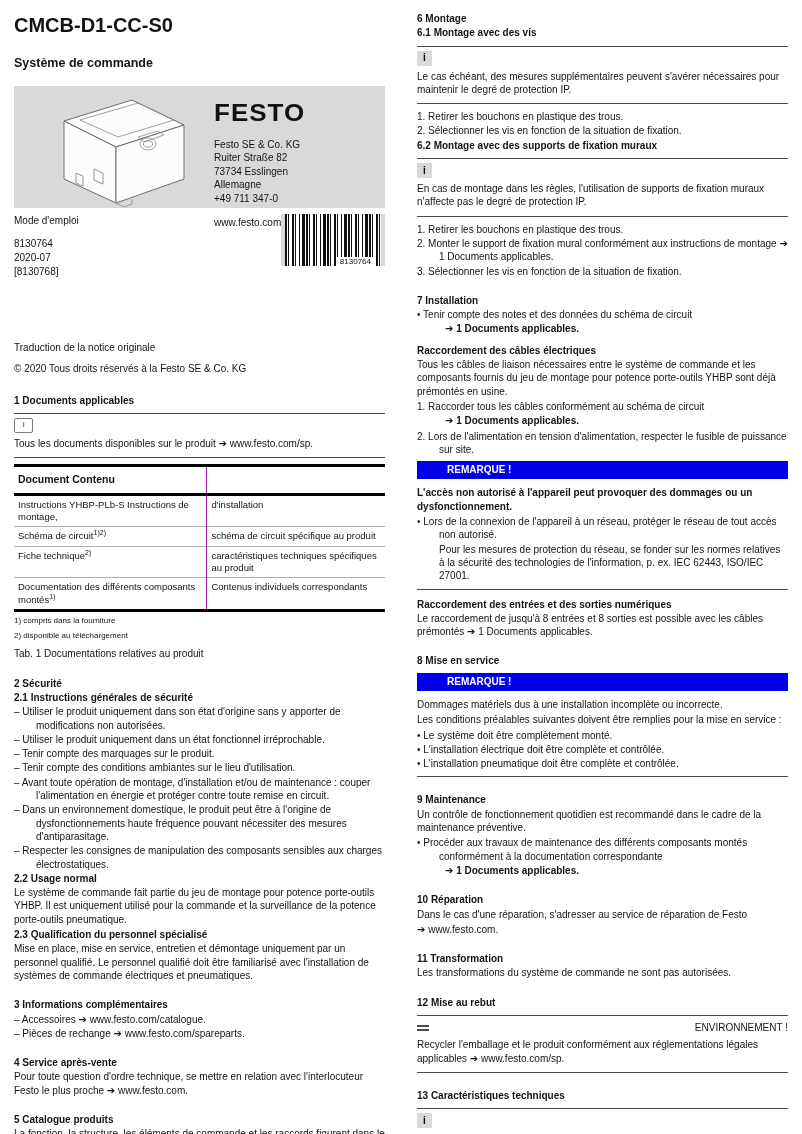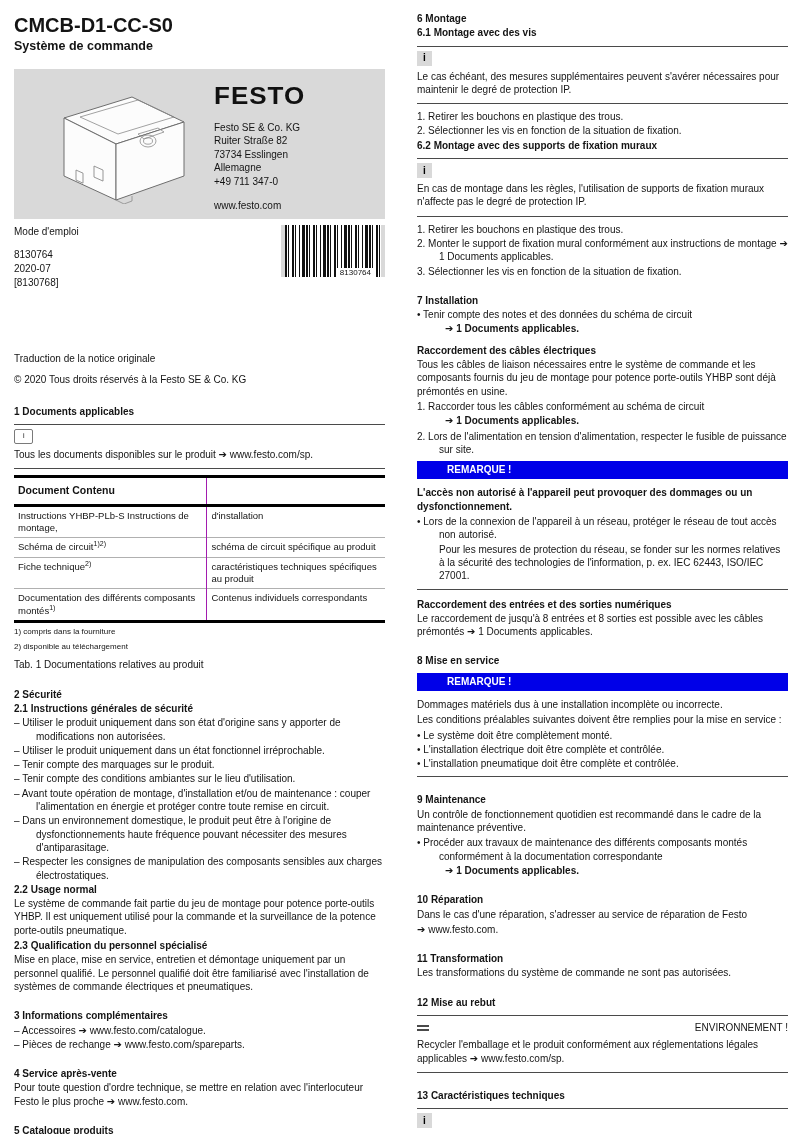--- a/index.html
+++ b/index.html
@@ -6,31 +6,31 @@
   .page{
     position:relative; width:802px; height:1134px; overflow:hidden;
     background:#fff; color:#141414;
     font-family:"Liberation Sans","DejaVu Sans",sans-serif;
     font-size:10px; line-height:1.33;
   }
   .cols{display:flex; padding:12px 14px 0 14px; gap:32px;}
   .col{width:371px; flex:0 0 371px;}
 
   
-  .h-title{font-size:20px; font-weight:bold; line-height:1.1; margin:2px 0 2px;}
+  .h-title{font-size:20px; font-weight:bold; line-height:1.1; margin:2px 0 19px;}
   .h-sub{font-size:12.5px; font-weight:bold; margin:0 0 14px;}
   .h-sec{font-size:10px; font-weight:bold; margin:16px 0 1px;}
   .h-sec.first{margin-top:0;}
   .h-sub-sec{font-size:10px; font-weight:bold; margin:0 0 1px;}
   .h-para{font-size:10px; font-weight:bold; margin:8px 0 1px;}
 
   p{margin:0 0 2px;}
 
   
-  .brand-box{background:#d9d9d9; height:150px; display:flex; margin:4px 0 4px;}
+  .brand-box{background:#d9d9d9; height:122px; display:flex; margin:4px 0 4px;}
   .brand-left{width:200px; display:flex; align-items:center; justify-content:center;}
   .brand-right{flex:1; padding:14px 10px 0 0;}
   .festo-logo{font-weight:900; font-size:26px; letter-spacing:1px; line-height:1; color:#111; font-family:"Liberation Sans",sans-serif; transform:scaleY(0.92); margin-bottom:12px;}
   .addr{font-size:10px; line-height:1.35;}
   .website{margin-top:11px; font-size:10px;}
 
   .meta-row{display:flex; justify-content:space-between; align-items:flex-start;gap:21px;}
   .meta-left{}
   .mode{margin:2px 0 10px;}
   .nums div{line-height:1.4;}

